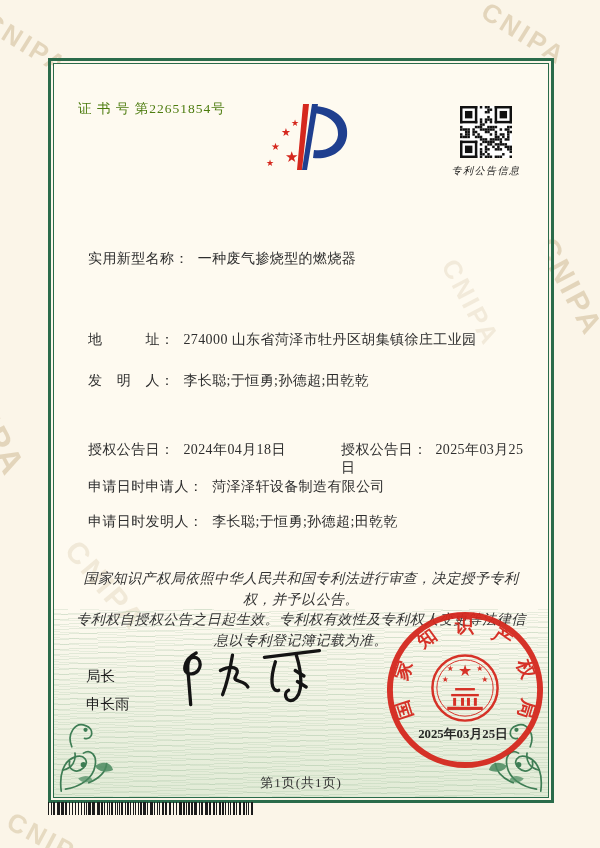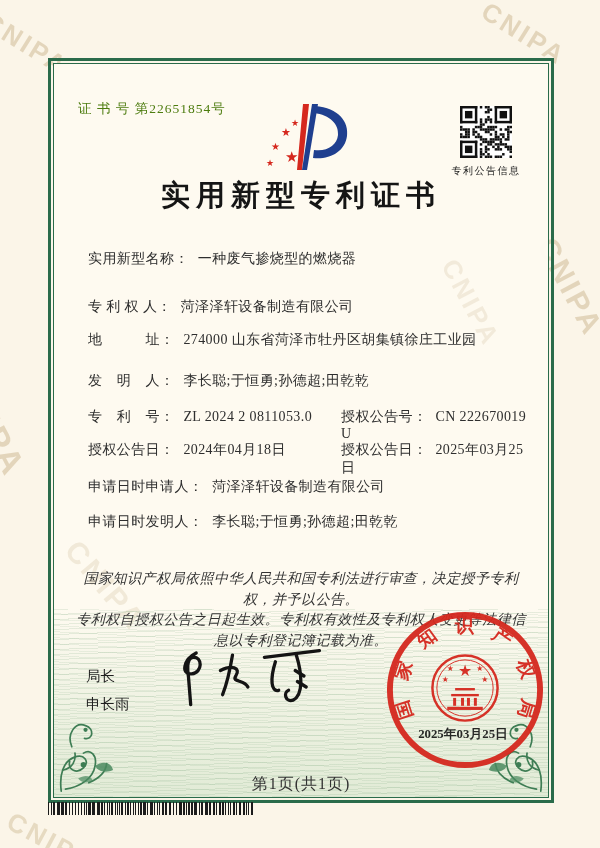--- a/index.html
+++ b/index.html
@@ -14,35 +14,35 @@
   .frame::before{content:'';position:absolute;inset:-6px;border:3px solid #2a6b4a;}
   .waves{position:absolute;left:0;right:0;bottom:0;height:188px;pointer-events:none;
       background:
         repeating-linear-gradient(178deg, rgba(110,160,115,.16) 0 1px, rgba(0,0,0,0) 1px 5px),
         repeating-linear-gradient(183deg, rgba(110,160,115,.12) 0 1px, rgba(0,0,0,0) 1px 6px),
         linear-gradient(180deg, rgba(233,240,225,0), rgba(222,233,211,.9));}
   .cert-no{position:absolute;left:24px;top:36px;font-size:13.5px;letter-spacing:1px;color:#4d7c0f;}
   .logo{position:absolute;left:197px;top:36px;width:102px;height:76px;}
   .qr-wrap{position:absolute;left:394px;top:42px;width:76px;text-align:center;}
   .qr-wrap svg{display:block;margin:0 auto;background:#fff;}
-  .qr-label{margin-top:6px;font-size:10px;letter-spacing:1.5px;color:#1d1d1d;}
+  .qr-label{margin-top:6px;font-size:10px;font-style:italic;letter-spacing:1.5px;color:#1d1d1d;}
   .title{position:absolute;left:0;right:0;top:112px;text-align:center;
          font-size:29px;font-weight:700;letter-spacing:6px;color:#151515;}
   .row{position:absolute;left:34px;right:14px;font-size:14px;letter-spacing:.4px;color:#2e2e2e;}
   .row .lbl{margin-right:9px;text-align:right;}
   .row .col2{position:absolute;left:253px;top:0;}
   .row .col2 .lbl{margin-right:8px;}
   .notice{position:absolute;left:18px;right:18px;top:505px;text-align:center;
           font-size:14px;line-height:20.5px;font-style:italic;letter-spacing:.5px;color:#333;}
   .issuer-title{position:absolute;left:32px;top:603px;font-size:14.5px;color:#1f1f1f;}
   .issuer-name{position:absolute;left:32px;top:631px;font-size:14.5px;color:#1f1f1f;}
   .signature{position:absolute;left:118px;top:576px;width:165px;height:72px;}
   .seal{position:absolute;left:330px;top:545px;width:162px;height:162px;opacity:.95;}
   .footer{position:absolute;left:0;right:0;top:710px;text-align:center;
-          font-size:16px;letter-spacing:1px;color:#333;}
+          font-size:13px;letter-spacing:1px;color:#333;}
   .orn{position:absolute;bottom:3px;width:74px;height:86px;}
   .orn-l{left:3px;}
   .orn-r{right:3px;transform:scaleX(-1);}
   .barcode{position:absolute;left:48px;top:802px;width:206px;height:13px;}
 </style>
 </head>
 <body>
 
 <div class="wm" style="left:-6px;top:6px;font-size:26px;transform:rotate(32deg);">CNIPA</div>
 <div class="wm" style="left:492px;top:-4px;font-size:26px;transform:rotate(32deg);">CNIPA</div>
@@ -235,39 +235,29 @@
         <rect x="11" y="20" width="1" height="1" fill="#111"></rect>
         <rect x="12" y="20" width="1" height="1" fill="#111"></rect>
         <rect x="14" y="20" width="1" height="1" fill="#111"></rect>
         <rect x="15" y="20" width="1" height="1" fill="#111"></rect>
         <rect x="16" y="20" width="1" height="1" fill="#111"></rect>
         <rect x="20" y="20" width="1" height="1" fill="#111"></rect>
       </svg>
     <div class="qr-label">专利公告信息</div>
   </div>
 
-  <div class="title">实用新型专利证书</div>
 
   <div class="row" style="top:186px;">
     <span class="lbl">实用新型名称：</span><span>一种废气掺烧型的燃烧器</span>
   </div>
-  <div class="row" style="top:234px;">
-    <span class="lbl">专 利 权 人：</span><span>菏泽泽轩设备制造有限公司</span>
-  </div>
   <div class="row" style="top:267px;">
     <span class="lbl">地　　　址：</span><span>274000 山东省菏泽市牡丹区胡集镇徐庄工业园</span>
   </div>
   <div class="row" style="top:308px;">
     <span class="lbl">发　明　人：</span><span>李长聪;于恒勇;孙德超;田乾乾</span>
-  </div>
-  <div class="row" style="top:344px;">
-    <span class="lbl">专　利　号：</span><span>ZL 2024 2 0811053.0</span>
-    <span class="col2">
-      <span class="lbl">授权公告号：</span><span>CN 222670019 U</span>
-    </span>
   </div>
   <div class="row" style="top:377px;">
     <span class="lbl">授权公告日：</span><span>2024年04月18日</span>
     <span class="col2">
       <span class="lbl">授权公告日：</span><span>2025年03月25日</span>
     </span>
   </div>
   <div class="row" style="top:414px;">
     <span class="lbl">申请日时申请人：</span><span>菏泽泽轩设备制造有限公司</span>
   </div>

